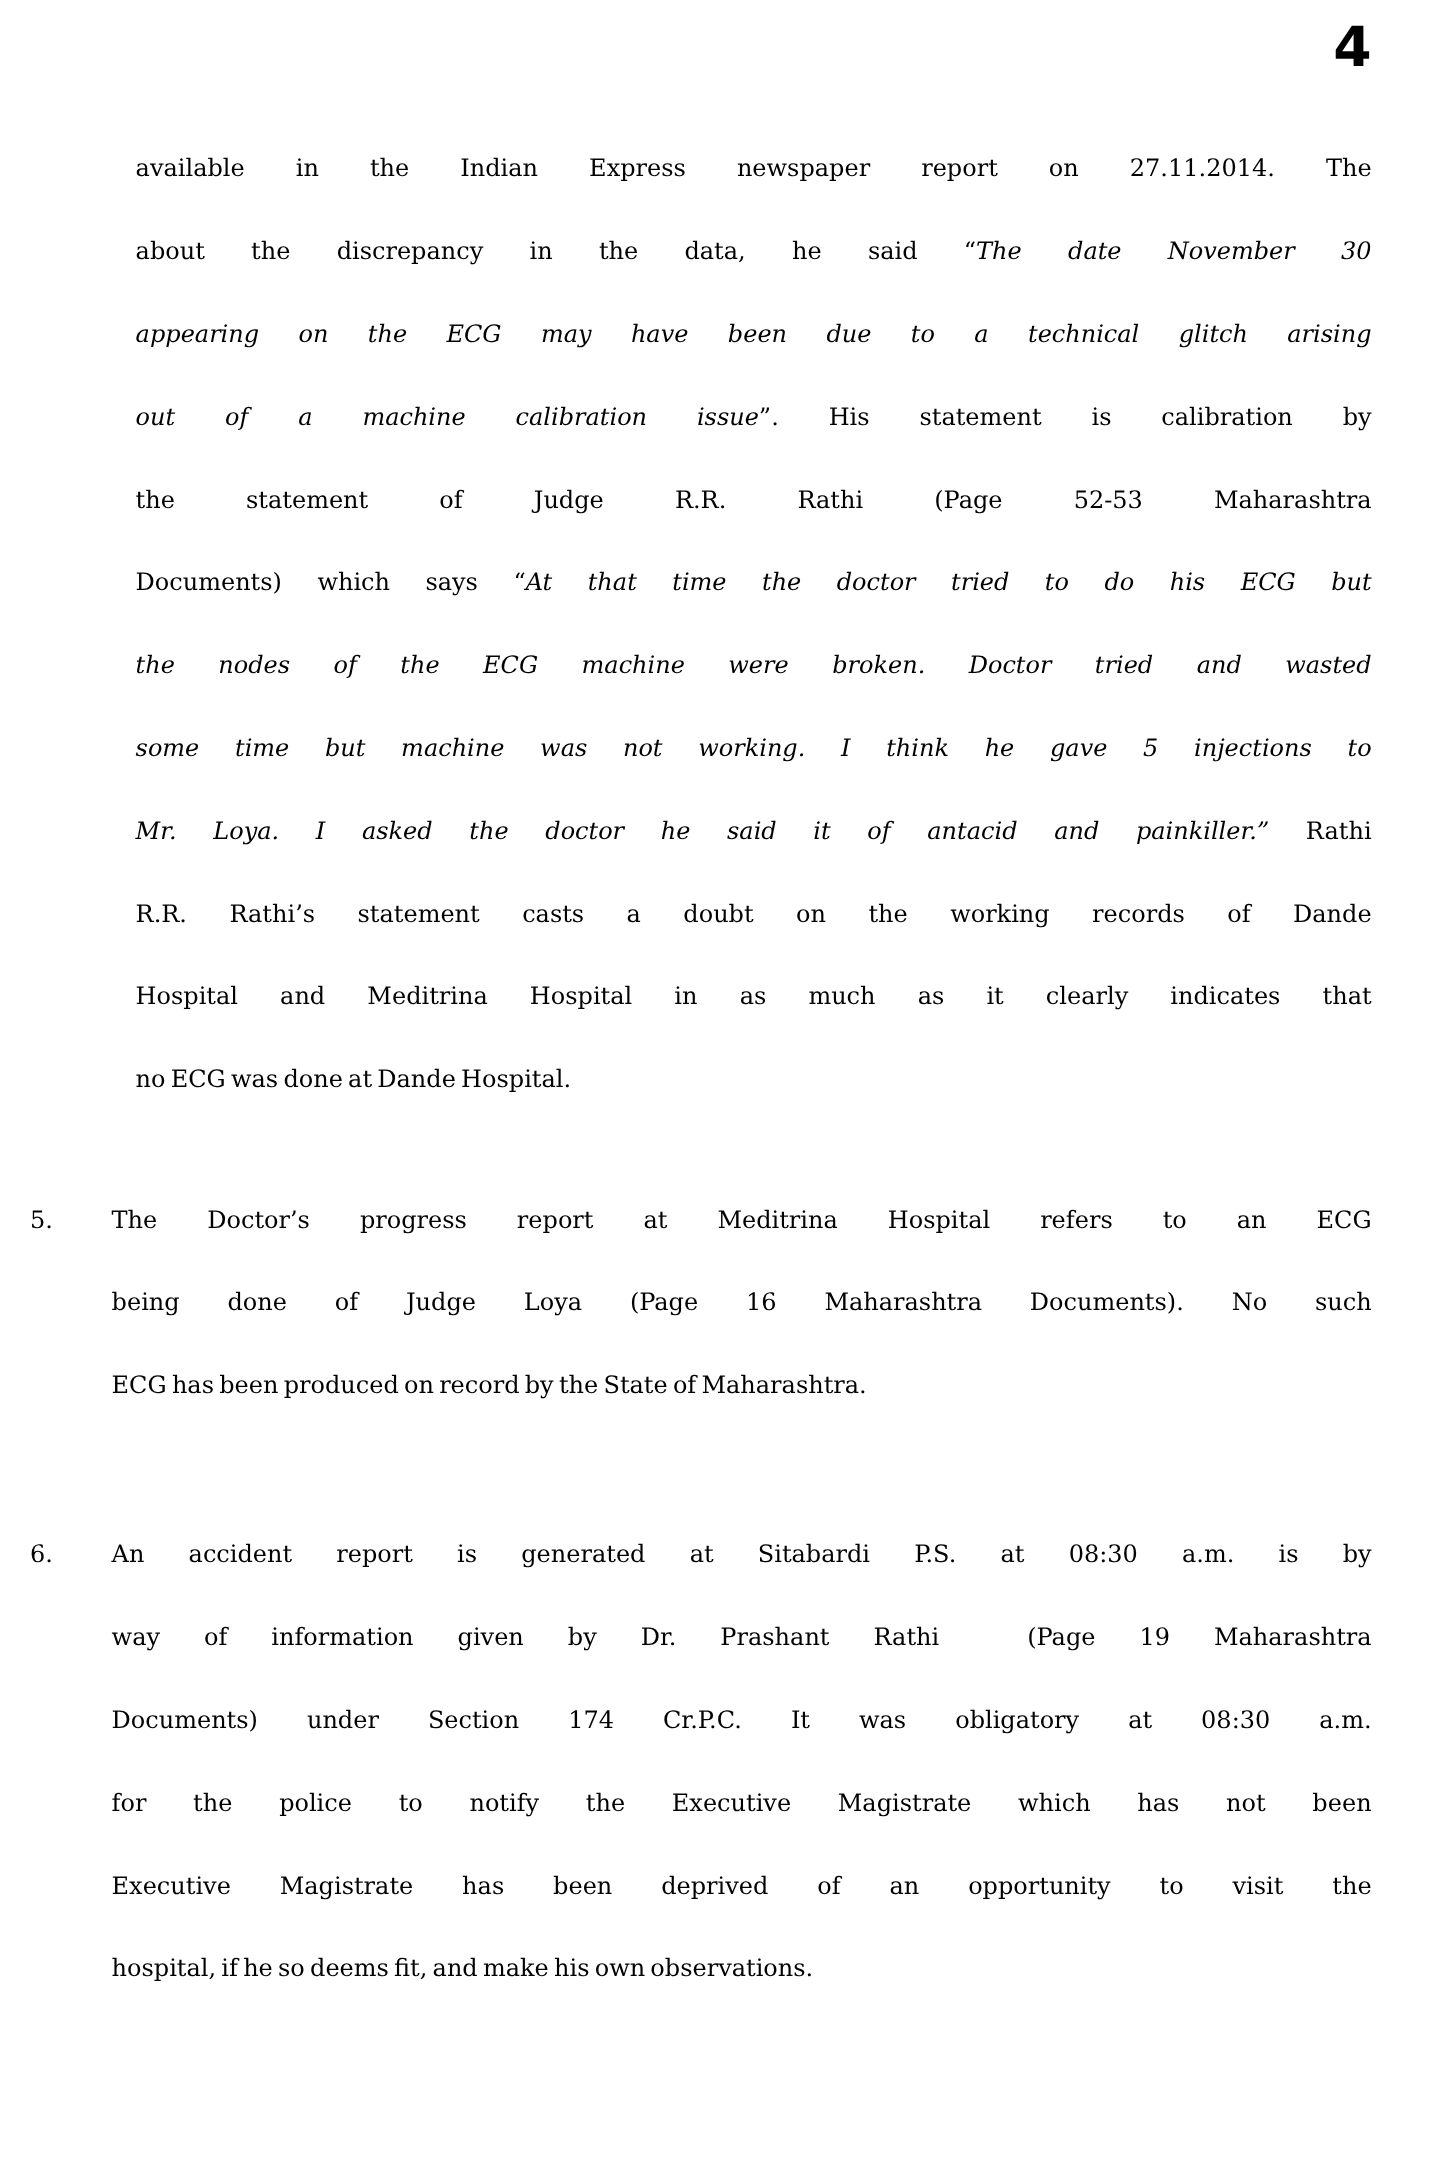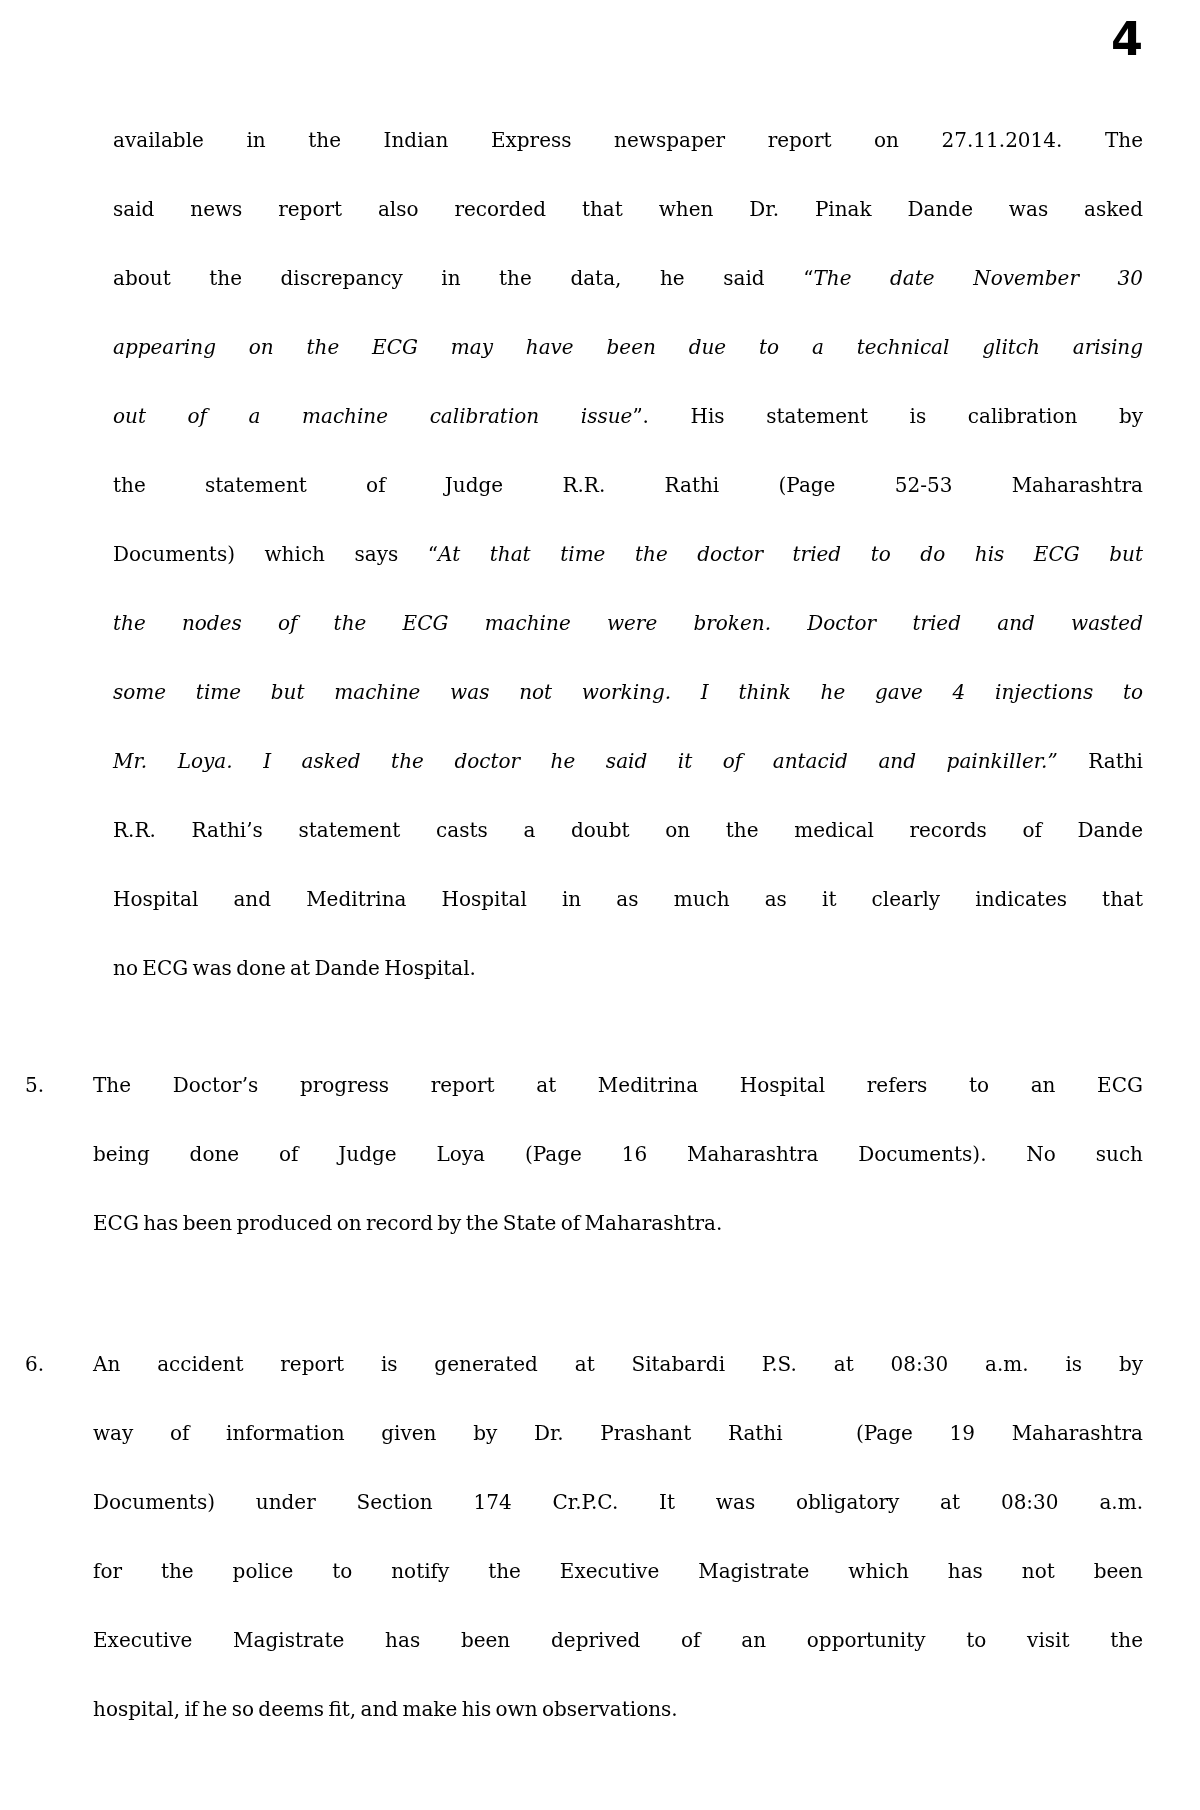--- a/index.html
+++ b/index.html
@@ -53,30 +53,29 @@
   em { font-style: italic; }
 </style>
 </head>
 <body>
 
 <main class="page">
   <div class="page-number">4</div>
   <section id="paragraphs">
       <div class="para p0">
         <div class="line"><span>available in the Indian Express newspaper report on 27.11.2014. The</span></div>
-        <div class="line"><span>said news report also recorded that when Dr. Pinak Dande was asked</span></div>
         <div class="line"><span>about the discrepancy in the data, he said “</span><em>The date November 30</em></div>
         <div class="line"><em>appearing on the ECG may have been due to a technical glitch arising</em></div>
         <div class="line"><em>out of a machine calibration issue</em><span>”. His statement is calibration by</span></div>
         <div class="line"><span>the statement of Judge R.R. Rathi (Page 52-53 Maharashtra</span></div>
         <div class="line"><span>Documents) which says “</span><em>At that time the doctor tried to do his ECG but</em></div>
         <div class="line"><em>the nodes of the ECG machine were broken. Doctor tried and wasted</em></div>
-        <div class="line"><em>some time but machine was not working. I think he gave 4 injections to</em></div>
+        <div class="line"><em>some time but machine was not working. I think he gave 5 injections to</em></div>
         <div class="line"><em>Mr. Loya. I asked the doctor he said it of antacid and painkiller.”</em><span> Rathi</span></div>
-        <div class="line"><span>R.R. Rathi’s statement casts a doubt on the medical records of Dande</span></div>
+        <div class="line"><span>R.R. Rathi’s statement casts a doubt on the working records of Dande</span></div>
         <div class="line"><span>Hospital and Meditrina Hospital in as much as it clearly indicates that</span></div>
         <div class="line no-just"><span>no ECG was done at Dande Hospital.</span></div>
       </div>
       <div class="para p1">
         <span class="marker">5.</span>
         <div class="line"><span>The Doctor’s progress report at Meditrina Hospital refers to an ECG</span></div>
         <div class="line"><span>being done of Judge Loya (Page 16 Maharashtra Documents). No such</span></div>
         <div class="line no-just"><span>ECG has been produced on record by the State of Maharashtra.</span></div>
       </div>
       <div class="para p2">

